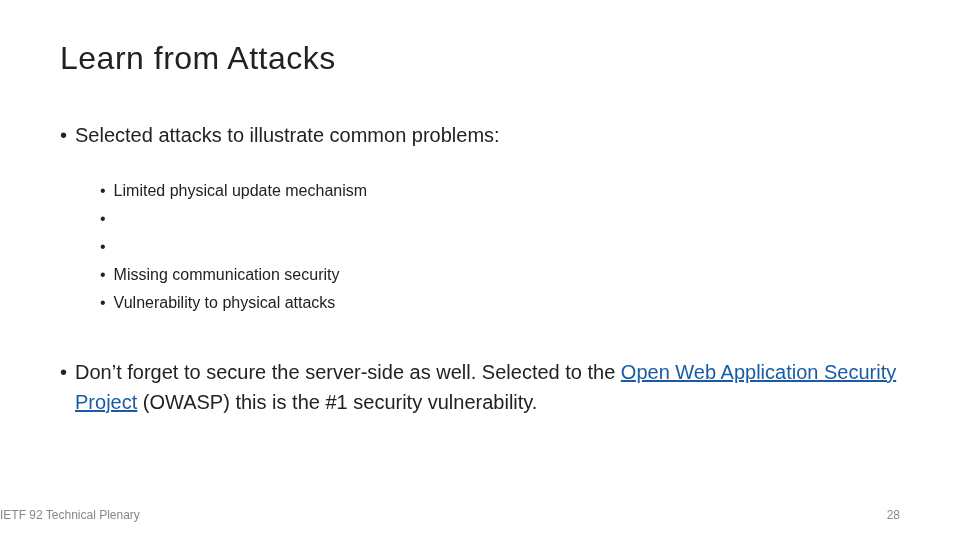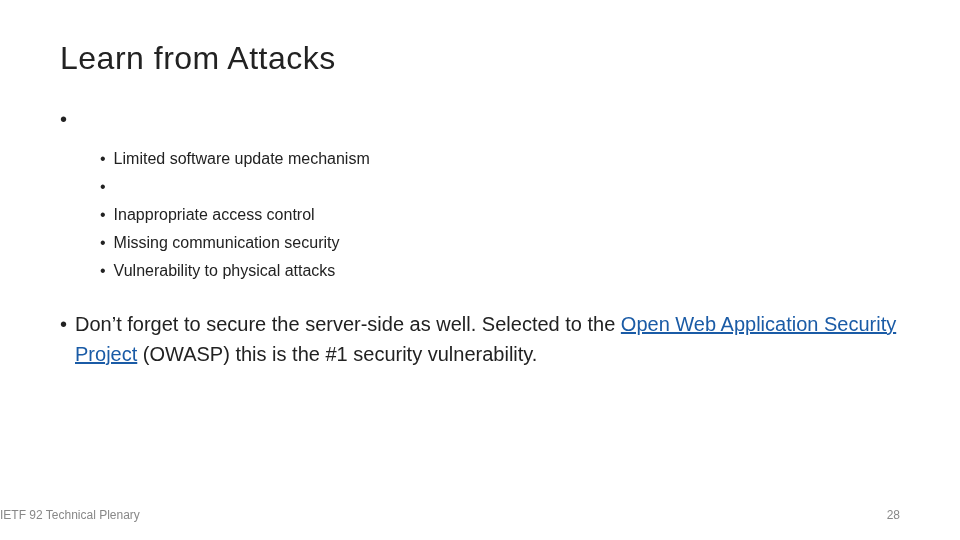--- a/index.html
+++ b/index.html
@@ -1,18 +1,19 @@
 <!DOCTYPE html>
 <html><head>
   <meta charset="utf-8">
   <style>
     * {
       box-sizing: border-box;
       margin: 0;
       padding: 0;
+      gap: 16px;
     }
 
     body {
       width: 960px;
       height: 540px;
       background: #ffffff;
       font-family: 'Segoe UI', Arial, sans-serif;
       overflow: hidden;
       position: relative;
     }
@@ -126,33 +127,33 @@
   </style>
 </head>
 <body>
 
 <div class="slide">
 
   <h1 class="slide-title">Learn from Attacks</h1>
 
   <div class="main-bullet">
     <span class="bullet-dot">•</span>
+    <span class="bullet-text">Selected attacks to illustrate common problems:</span>
   </div>
 
   <div class="sub-bullets">
     <div class="sub-bullet">
       <span class="bullet-dot">•</span>
-      <span>Limited software update mechanism</span>
+      <span>Limited physical update mechanism</span>
     </div>
     <div class="sub-bullet">
       <span class="bullet-dot">•</span>
     </div>
     <div class="sub-bullet">
       <span class="bullet-dot">•</span>
-      <span>Inappropriate access control</span>
     </div>
     <div class="sub-bullet">
       <span class="bullet-dot">•</span>
       <span>Missing communication security</span>
     </div>
     <div class="sub-bullet">
       <span class="bullet-dot">•</span>
       <span>Vulnerability to physical attacks</span>
     </div>
   </div>

